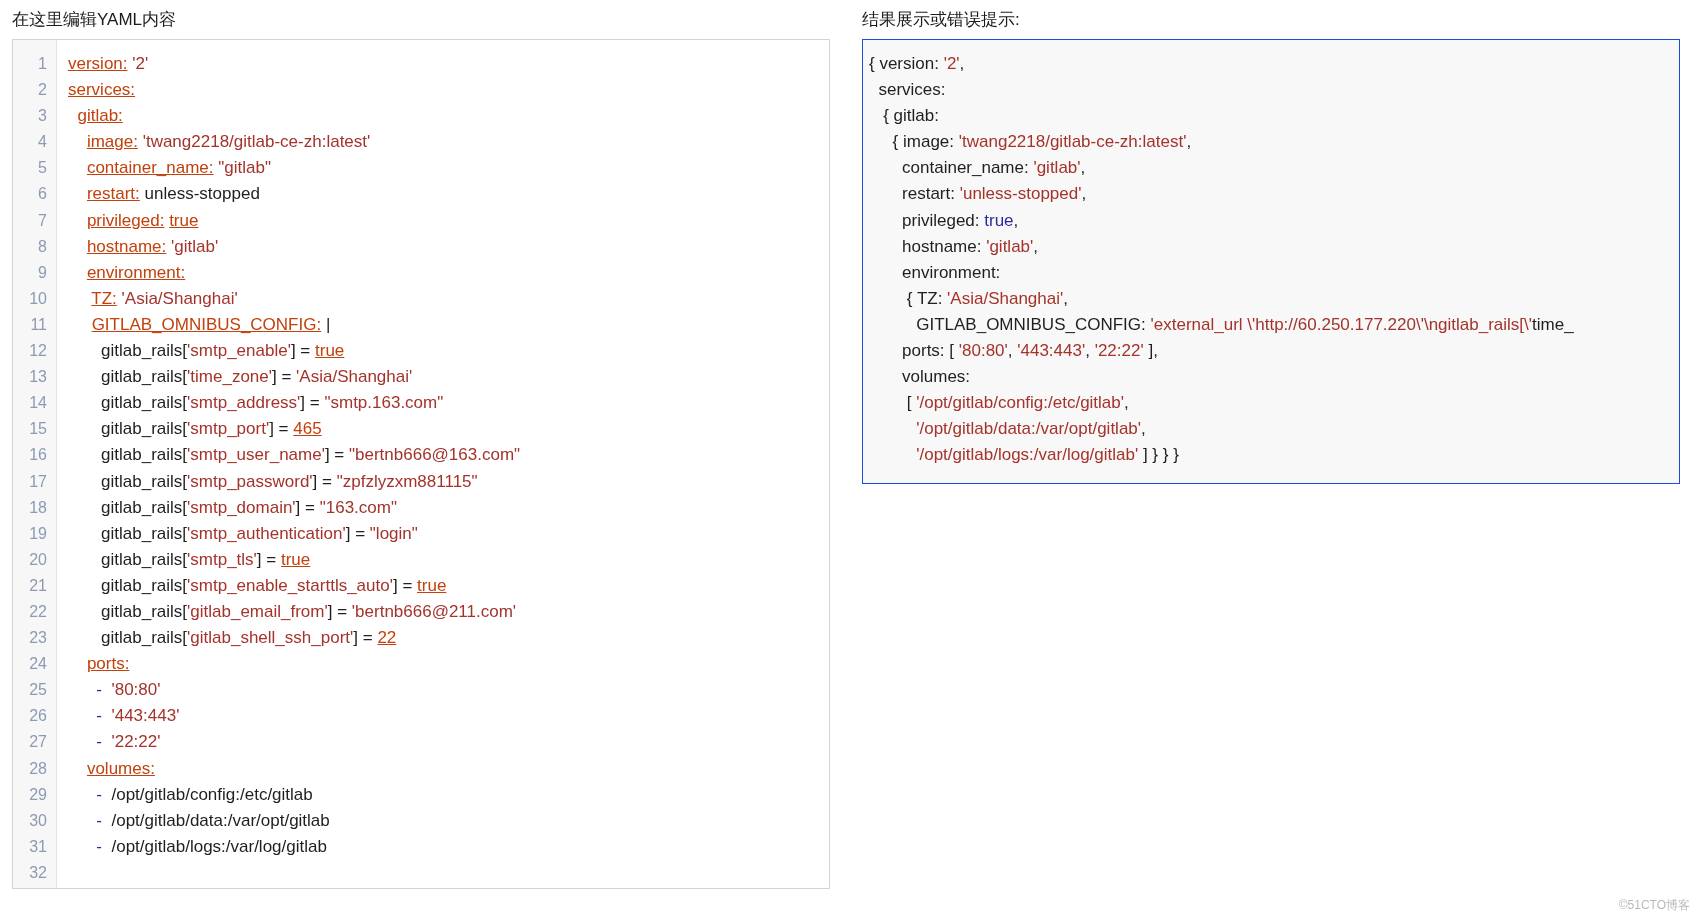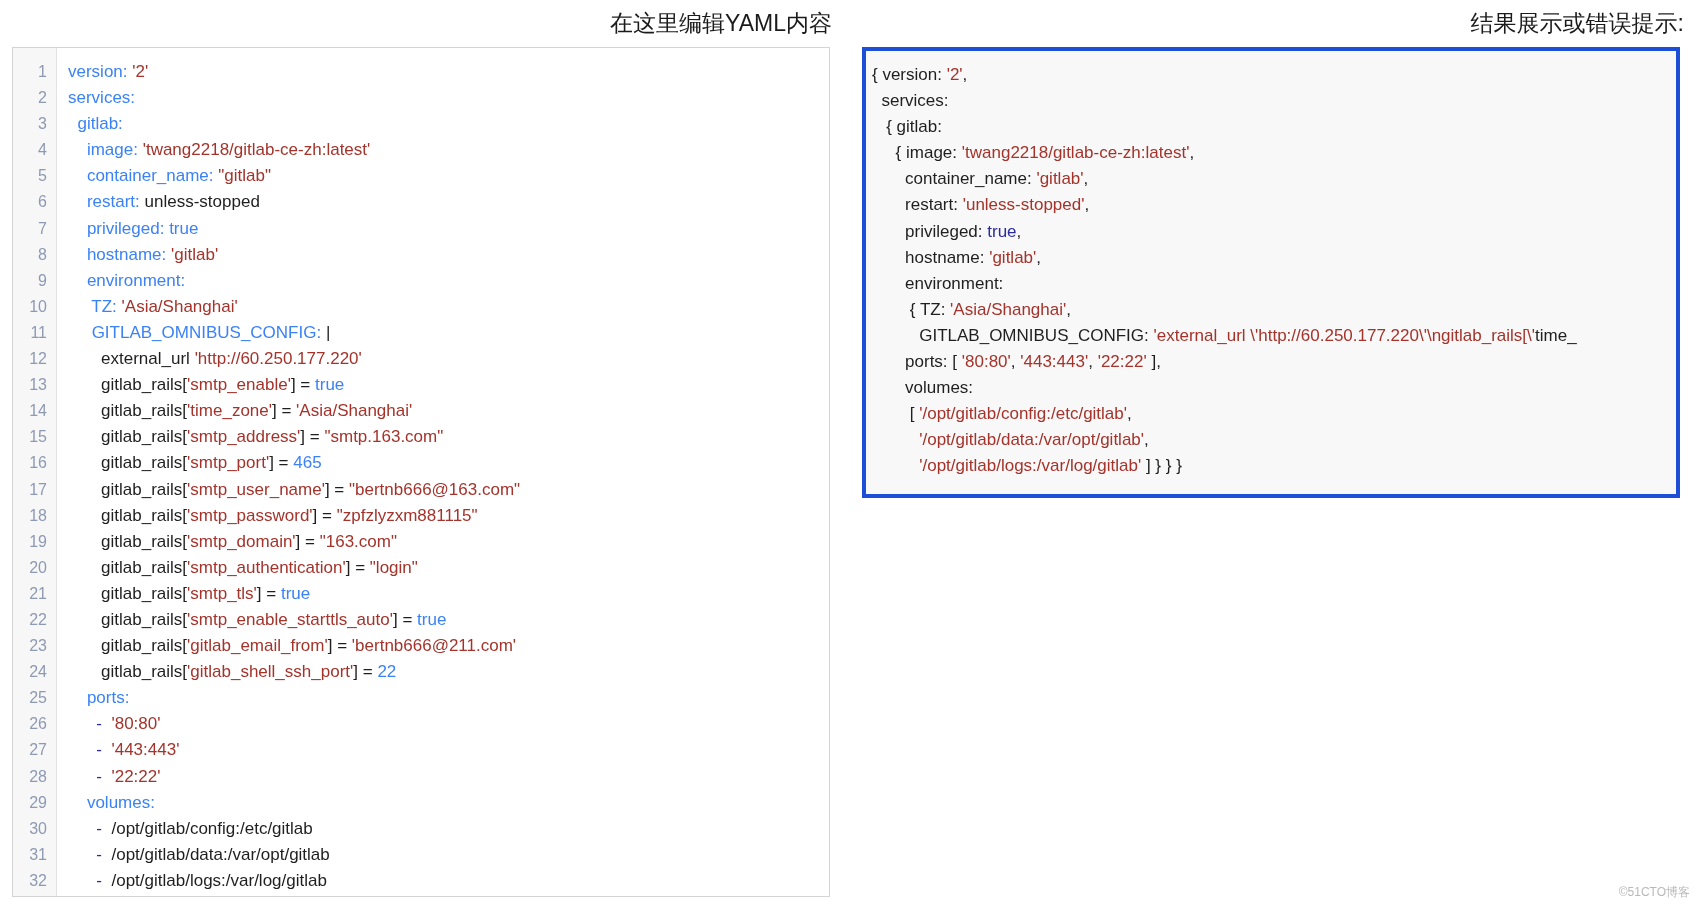--- a/index.html
+++ b/index.html
@@ -9,26 +9,25 @@
     font-family: "Liberation Sans", sans-serif;
   }
   body {
     width: 1698px;
     height: 922px;
     position: relative;
     overflow: hidden;
   }
 
   .panel-title {
-    font-size: 23px;
+    font-size: 17px;
     color: #1b1b1b;
     font-family: "Liberation Sans", sans-serif;
     font-weight: 400;
     white-space: nowrap;
-    text-align: right;
   }
 
   
   #editor-panel {
     position: absolute;
     left: 12px;
     top: 8px;
     width: 820px;
   }
   #editor-title {
@@ -73,59 +72,59 @@
   #gutter-inner { padding-top: 11px; }
   .code-line {
     height: 26.1px;
     line-height: 26.1px;
     font-size: 17px;
     font-family: "Liberation Sans", sans-serif;
     color: #2b2b9e;
     white-space: pre;
     padding-left: 10px;
   }
-  .code-line .key { color: #3b82f6; }
+  .code-line .key { color: #c2410c; text-decoration: underline; }
   .code-line .val { color: #a4332b; }
   .code-line .plain { color: #1f1f1f; }
 
   
   #output-panel {
     position: absolute;
     left: 862px;
     top: 8px;
     width: 822px;
   }
   #output-title { margin-bottom: 8px; }
   #output-box {
     position: relative;
     width: 818px;
     min-height: 400px;
     background: #f8f8f8;
-    border: 4px solid #1d4ed8;
+    border: 1px solid #1d4ed8;
     box-sizing: border-box;
     padding: 11px 6px 14px 6px;
     overflow: hidden;
   }
   .out-line {
     height: 26.1px;
     line-height: 26.1px;
     font-size: 17px;
     font-family: "Liberation Sans", sans-serif;
     color: #1f1f1f;
     white-space: pre;
   }
   .out-line .k { color: #1f1f1f; }
   .out-line .s { color: #a4332b; }
   .out-line .b { color: #2b2b9e; }
 
   
   #watermark {
     position: absolute;
     right: 8px;
-    bottom: 21px;
+    bottom: 8px;
     font-size: 12px;
     color: #b9b9b9;
     font-family: "Liberation Sans", sans-serif;
   }
 </style>
 </head>
 <body>
 
 <div id="editor-panel">
   <div id="editor-title" class="panel-title">在这里编辑YAML内容</div>
@@ -171,21 +170,20 @@
         <div class="code-line"><span class="key">services:</span><span class="plain"></span></div>
         <div class="code-line">  <span class="key">gitlab:</span><span class="plain"></span></div>
         <div class="code-line">    <span class="key">image:</span><span class="plain"> </span><span class="val">'twang2218/gitlab-ce-zh:latest'</span><span class="plain"></span></div>
         <div class="code-line">    <span class="key">container_name:</span><span class="plain"> </span><span class="val">"gitlab"</span><span class="plain"></span></div>
         <div class="code-line">    <span class="key">restart:</span><span class="plain"> unless-stopped</span></div>
         <div class="code-line">    <span class="key">privileged:</span><span class="plain"> </span><span class="key">true</span><span class="plain"></span></div>
         <div class="code-line">    <span class="key">hostname:</span><span class="plain"> </span><span class="val">'gitlab'</span><span class="plain"></span></div>
         <div class="code-line">    <span class="key">environment:</span><span class="plain"></span></div>
         <div class="code-line">     <span class="key">TZ:</span><span class="plain"> </span><span class="val">'Asia/Shanghai'</span><span class="plain"></span></div>
         <div class="code-line">     <span class="key">GITLAB_OMNIBUS_CONFIG:</span><span class="plain"> |</span></div>
-        <div class="code-line"><span class="plain">       external_url </span><span class="val">'http://60.250.177.220'</span><span class="plain"></span></div>
         <div class="code-line"><span class="plain">       gitlab_rails[</span><span class="val">'smtp_enable'</span><span class="plain">] = </span><span class="key">true</span><span class="plain"></span></div>
         <div class="code-line"><span class="plain">       gitlab_rails[</span><span class="val">'time_zone'</span><span class="plain">] = </span><span class="val">'Asia/Shanghai'</span><span class="plain"></span></div>
         <div class="code-line"><span class="plain">       gitlab_rails[</span><span class="val">'smtp_address'</span><span class="plain">] = </span><span class="val">"smtp.163.com"</span><span class="plain"></span></div>
         <div class="code-line"><span class="plain">       gitlab_rails[</span><span class="val">'smtp_port'</span><span class="plain">] = </span><span class="key">465</span><span class="plain"></span></div>
         <div class="code-line"><span class="plain">       gitlab_rails[</span><span class="val">'smtp_user_name'</span><span class="plain">] = </span><span class="val">"bertnb666@163.com"</span><span class="plain"></span></div>
         <div class="code-line"><span class="plain">       gitlab_rails[</span><span class="val">'smtp_password'</span><span class="plain">] = </span><span class="val">"zpfzlyzxm881115"</span><span class="plain"></span></div>
         <div class="code-line"><span class="plain">       gitlab_rails[</span><span class="val">'smtp_domain'</span><span class="plain">] = </span><span class="val">"163.com"</span><span class="plain"></span></div>
         <div class="code-line"><span class="plain">       gitlab_rails[</span><span class="val">'smtp_authentication'</span><span class="plain">] = </span><span class="val">"login"</span><span class="plain"></span></div>
         <div class="code-line"><span class="plain">       gitlab_rails[</span><span class="val">'smtp_tls'</span><span class="plain">] = </span><span class="key">true</span><span class="plain"></span></div>
         <div class="code-line"><span class="plain">       gitlab_rails[</span><span class="val">'smtp_enable_starttls_auto'</span><span class="plain">] = </span><span class="key">true</span><span class="plain"></span></div>

